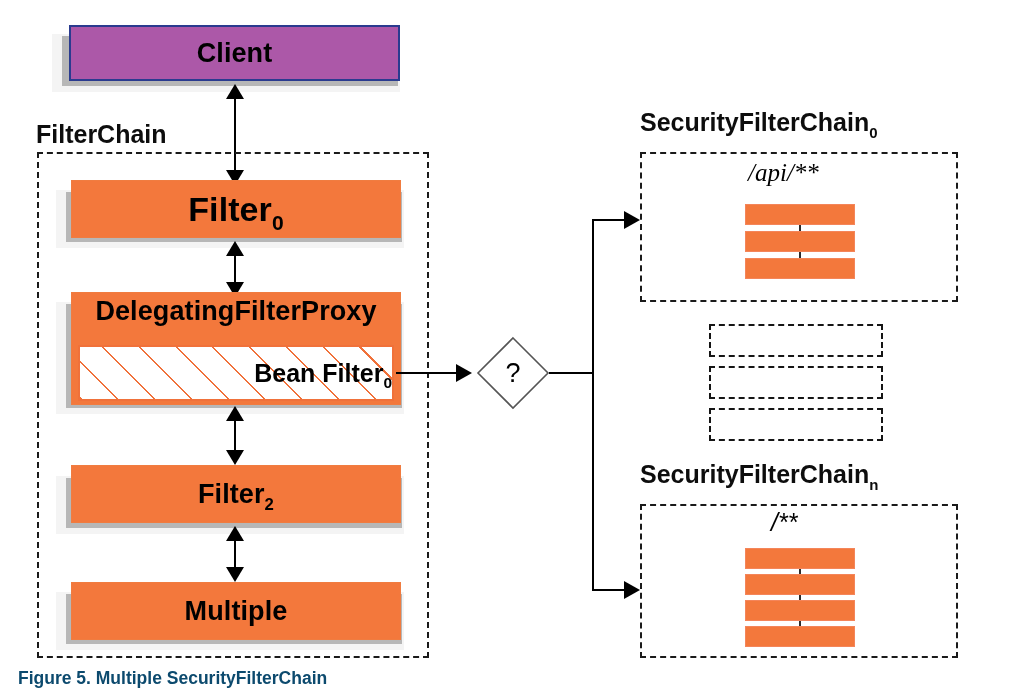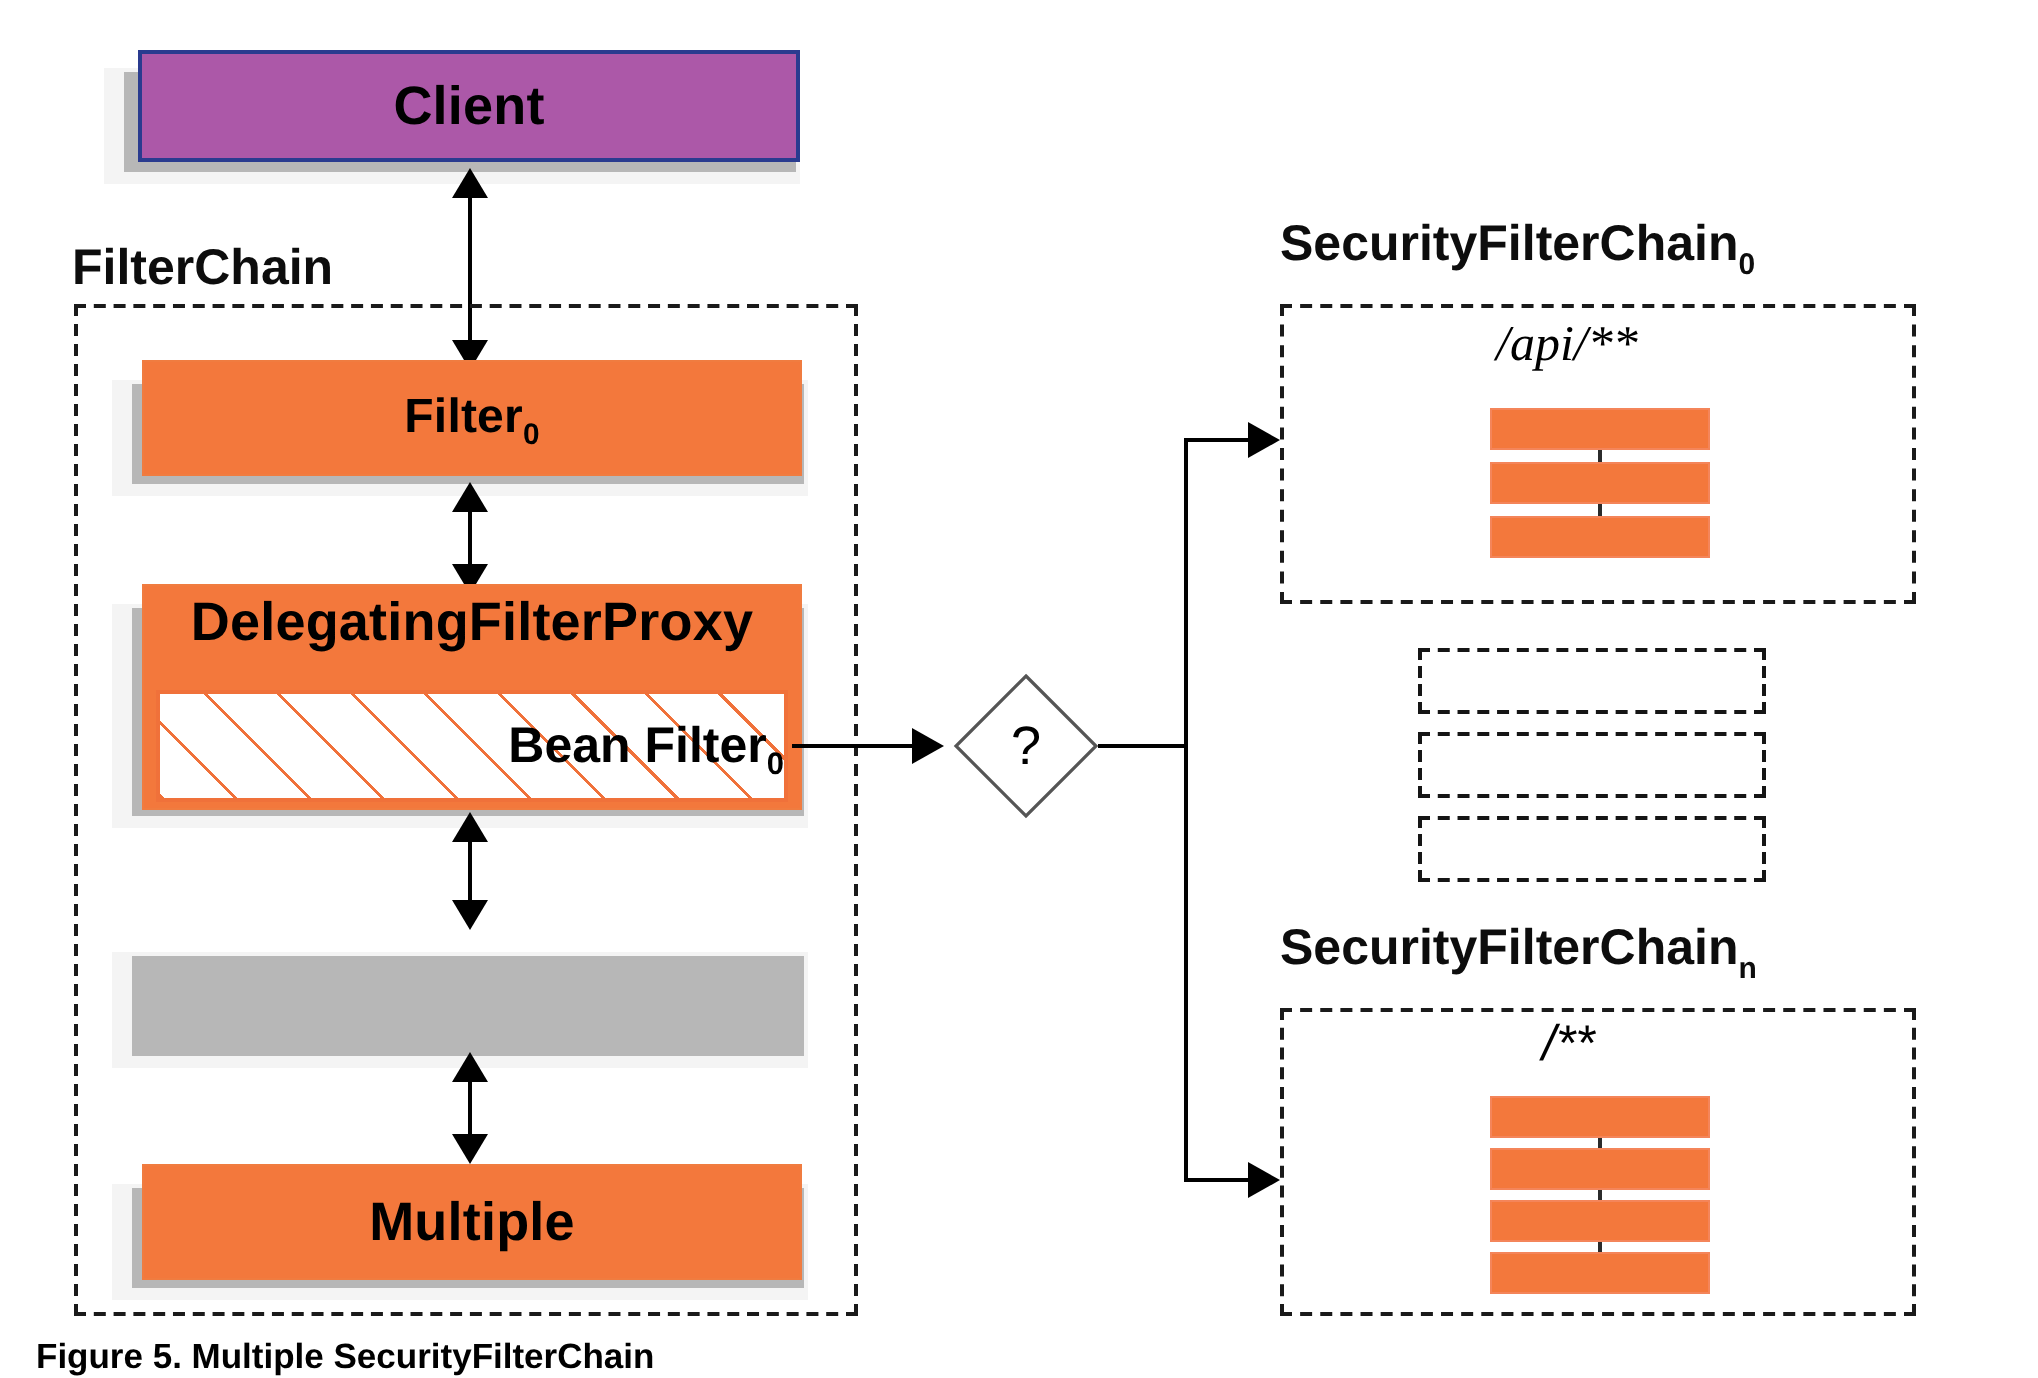--- a/index.html
+++ b/index.html
@@ -146,21 +146,21 @@
     box-sizing: border-box;
     border: 2px dashed #151515;
     background: transparent;
   }
 
   
   .caption {
     position: absolute;
     font-size: 17.5px;
     font-weight: bold;
-    color: #000000;
+    color: #0c4a6e;
     white-space: nowrap;
     line-height: 1;
   }
 </style>
 </head>
 <body>
 
 <div id="canvas">
 
   <div class="shadow-outer" style="left:52px; top:34px; width:348px; height:58px;"></div>
@@ -173,21 +173,21 @@
   <div class="arrow-up" style="left:226px; top:84px;"></div>
   <div class="arrow-down" style="left:226px; top:170px;"></div>
 
   <div class="frame-label" style="left:36px; top:122px;">
     <span>FilterChain</span>
   </div>
   <div class="dashed-frame" style="left:37px; top:152px; width:392px; height:506px;"></div>
 
   <div class="shadow-outer" style="left:56px; top:190px; width:348px; height:58px;"></div>
   <div class="shadow-inner" style="left:66px; top:192px; width:336px; height:50px;"></div>
-  <div class="box box-orange" style="left:71px; top:180px; width:330px; height:58px; font-size:24px;">
+  <div class="box box-orange" style="left:71px; top:180px; width:330px; height:58px; font-size:34px;">
     <span class="lbl">
       <span>Filter</span><span class="sub">0</span>
     </span>
   </div>
 
   <div class="vline" style="left:234px; top:245px; height:48px;"></div>
   <div class="arrow-up" style="left:226px; top:241px;"></div>
   <div class="arrow-down" style="left:226px; top:282px;"></div>
 
   <div class="shadow-outer" style="left:56px; top:302px; width:348px; height:112px;"></div>
@@ -202,20 +202,25 @@
       <span>Bean Filter</span><span class="sub">0</span>
     </span>
   </div>
 
   <div class="vline" style="left:234px; top:410px; height:50px;"></div>
   <div class="arrow-up" style="left:226px; top:406px;"></div>
   <div class="arrow-down" style="left:226px; top:450px;"></div>
 
   <div class="shadow-outer" style="left:56px; top:476px; width:348px; height:58px;"></div>
   <div class="shadow-inner" style="left:66px; top:478px; width:336px; height:50px;"></div>
+  <div class="box box-orange" style="left:71px; top:465px; width:330px; height:58px; font-size:27px;">
+    <span class="lbl">
+      <span>Filter</span><span class="sub">2</span>
+    </span>
+  </div>
 
   <div class="vline" style="left:234px; top:530px; height:48px;"></div>
   <div class="arrow-up" style="left:226px; top:526px;"></div>
   <div class="arrow-down" style="left:226px; top:567px;"></div>
 
   <div class="shadow-outer" style="left:56px; top:592px; width:348px; height:58px;"></div>
   <div class="shadow-inner" style="left:66px; top:594px; width:336px; height:50px;"></div>
   <div class="box box-orange" style="left:71px; top:582px; width:330px; height:58px; font-size:27px;">
     <span class="lbl">Multiple</span>
   </div>

